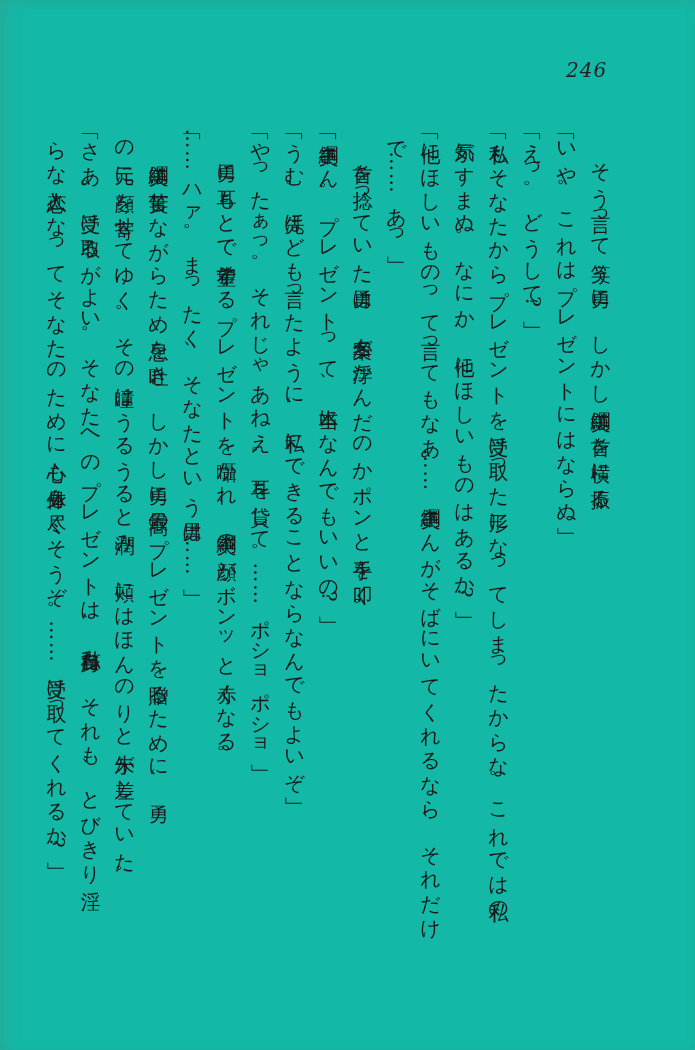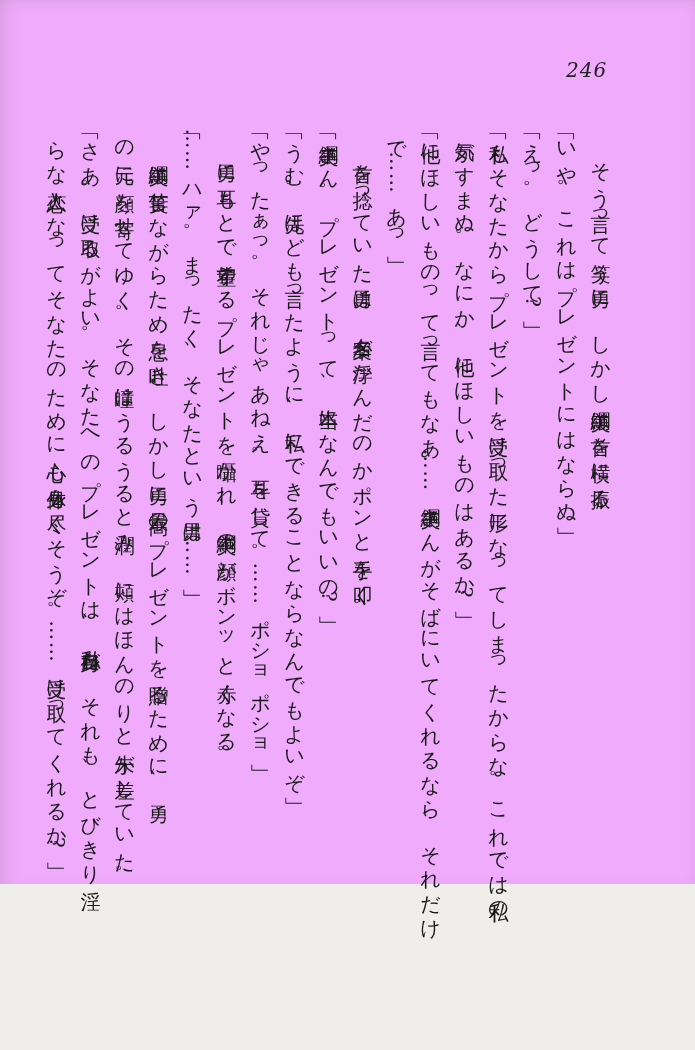--- a/index.html
+++ b/index.html
@@ -4,22 +4,22 @@
 <style>
   * { margin: 0; padding: 0; box-sizing: border-box; }
   html, body {
     width: 695px; height: 1050px;
     overflow: hidden;
     background: #efeeea;
     font-family: "DejaVu Serif", "Liberation Serif", serif;
   }
   .page {
     position: relative;
-    width: 695px; height: 884px;
-    background: #f0abfc;
+    width: 695px; height: 1050px;
+    background: #14b8a6;
     
     box-shadow: inset 14px 0 22px -16px rgba(120,115,105,0.35),
                 inset -6px 0 14px -10px rgba(120,115,105,0.18),
                 inset 0 10px 18px -14px rgba(120,115,105,0.22);
     color: #1a1a1a;
   }
   .page-number {
     position: absolute;
     top: 58px; left: 566px;
     font-size: 20px;

